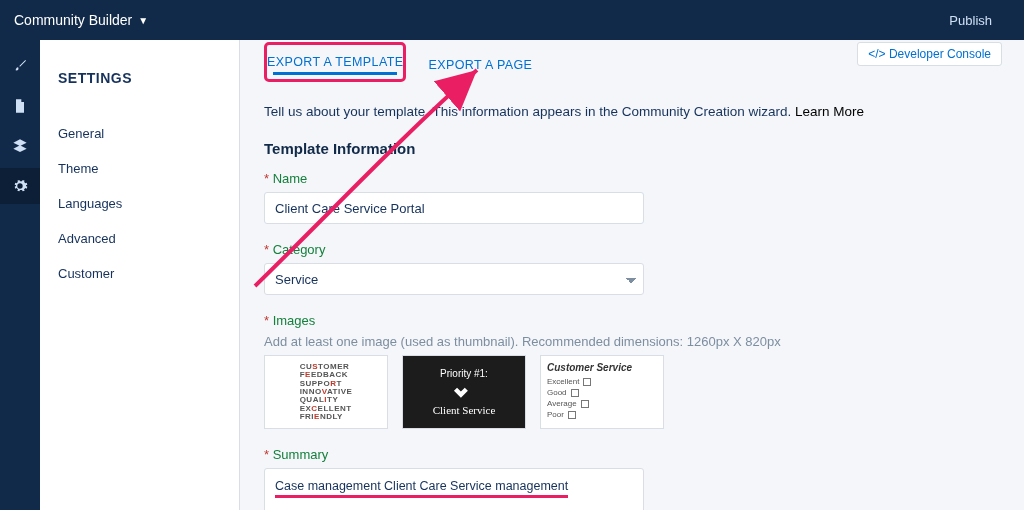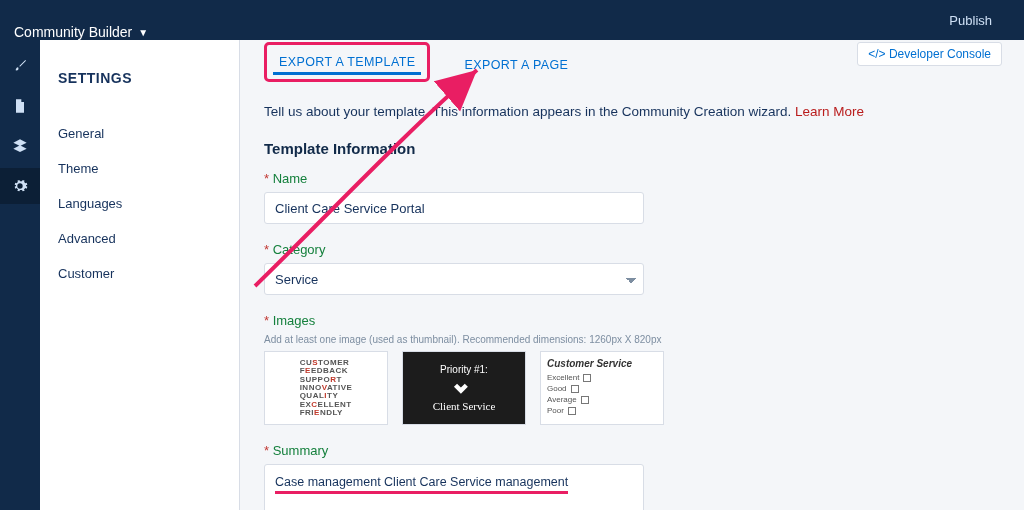--- a/index.html
+++ b/index.html
@@ -1,45 +1,45 @@
 <!DOCTYPE html>
 <html><head>
 <meta charset="utf-8">
 <style>
 html,body{margin:0;padding:0;font-family:"Salesforce Sans",Arial,sans-serif;font-size:13px;color:#16325c;background:#1e3b60}
 *{box-sizing:border-box}
 .app{width:1024px;height:510px;display:flex;flex-direction:column;overflow:hidden;position:relative}
-.topbar{height:40px;background:#112a49;display:flex;align-items:flex-end;color:#fff;padding:0 14px}
+.topbar{height:40px;background:#112a49;display:flex;align-items:center;color:#fff;padding:0 14px}
 .topbar-title{font-size:14px;display:flex;align-items:center;gap:6px}
 .topbar-title .carret{font-size:10px}
 .topbar-spacer{flex:1}
 .publish{padding:0 18px;height:40px;display:flex;align-items:center;color:#cfe0f5;cursor:pointer}
 .body{flex:1;display:flex;background:#e8edf3;position:relative}
 .rail{width:40px;background:#112a49;display:flex;flex-direction:column;align-items:center;padding-top:8px;gap:4px}
 .rail-item{width:40px;height:36px;display:flex;align-items:center;justify-content:center;color:#cfe0f5;cursor:pointer}
 .rail-item.active{background:#0c1f36}
 .rail-item svg{width:16px;height:16px;fill:#cfe0f5}
 .sidebar{width:200px;background:#fff;border-right:1px solid #d8dde6;display:flex;flex-direction:column}
 .sidebar-header{padding:30px 18px;font-size:14px;letter-spacing:.5px;color:#16325c;font-weight:600}
 .sidebar-menu{display:flex;flex-direction:column}
 .menu-item{padding:10px 18px;font-size:13px;color:#16325c;cursor:pointer}
 .menu-item.highlighted{border:3px solid #e91e63;border-radius:6px;margin:2px 6px;padding:7px 12px;color:#0070d2;background:#e8edf3}
 .main{flex:1;background:#f4f6f9;position:relative;overflow:hidden;padding:0 24px 24px 24px}
 .dev-console{position:absolute;top:0;right:16px;padding:4px 10px;border:1px solid #d8dde6;border-radius:3px;background:#fff;color:#0070d2;font-size:12px;display:flex;align-items:center;gap:4px;margin:2px 6px}
 .tabs{display:flex;align-items:flex-end;gap:22px;margin-top:2px;margin-bottom:20px}
-.tab{padding:10px 12px;color:#0070d2;font-size:12.5px;letter-spacing:.4px;cursor:pointer;position:relative}
+.tab{padding:10px 0;color:#0070d2;font-size:12.5px;letter-spacing:.4px;cursor:pointer;position:relative}
 .tab.active{border:3px solid #e91e63;border-radius:5px;font-weight:500}
 .tab.active::after{content:"";position:absolute;left:6px;right:6px;bottom:4px;height:3px;background:#0070d2}
 .intro{font-size:13.5px;color:#16325c;margin-bottom:18px;line-height:1.5}
-.intro a{color:#b91c1c;text-decoration:none}
+.intro a{color:#000000;text-decoration:none}
 .section-title{font-size:15px;font-weight:600;color:#112a49;margin-bottom:14px}
 .form-group{margin-bottom:18px}
 .form-label{font-size:13px;color:#15803d;margin-bottom:6px;display:block}
 .req::before{content:"* ";color:#c23934}
-.form-hint{font-size:10px;color:#7d8ea1;margin-top:2px;margin-bottom:6px}
+.form-hint{font-size:13px;color:#7d8ea1;margin-top:2px;margin-bottom:6px}
 .text-input,.select{width:380px;height:32px;border:1px solid #d8dde6;border-radius:3px;background:#fff;padding:0 10px;font-size:13px;color:#16325c}
 .select{appearance:none;background-image:linear-gradient(45deg,transparent 50%,#7d8ea1 50%),linear-gradient(135deg,#7d8ea1 50%,transparent 50%);background-position:right 12px top 14px,right 7px top 14px;background-size:5px 5px,5px 5px;background-repeat:no-repeat}
 .thumbs{display:flex;gap:14px}
 .thumb{width:124px;height:74px;border:1px solid #d8dde6;background:#fff;display:flex;align-items:center;justify-content:center;overflow:hidden;font-size:9px;color:#333;padding:12px}
 .thumb.dark{background:#1c1c1c;color:#fff;flex-direction:column;gap:4px}
 .thumb.dark .ttitle{font-size:10px}
 .thumb.dark .subtitle{font-family:cursive;font-size:11px}
 .thumb .wordart{font-family:Arial;font-weight:700;font-size:8px;line-height:1.05;color:#555;letter-spacing:.5px}
 .thumb .wordart .red{color:#c0392b}
 .thumb.survey{flex-direction:column;align-items:flex-start;justify-content:flex-start;font-size:8px;color:#555;padding:6px}

